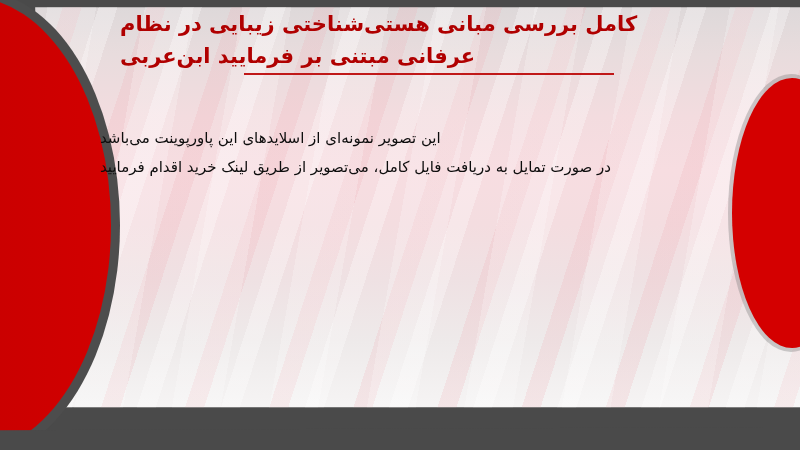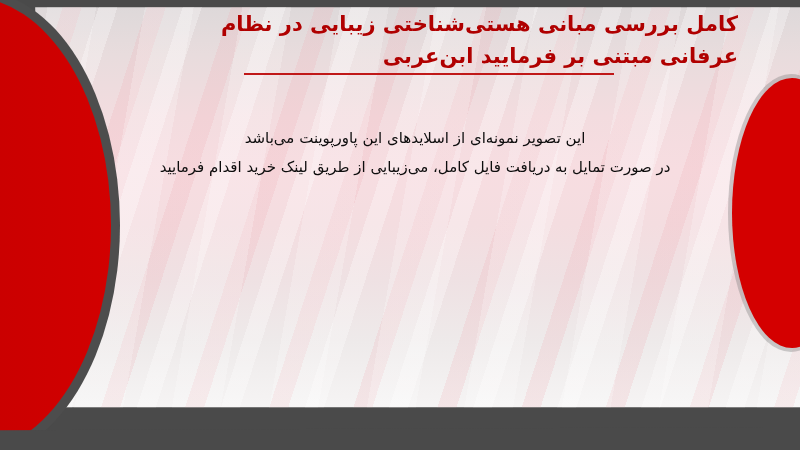--- a/index.html
+++ b/index.html
@@ -140,21 +140,21 @@
     position: absolute;
     inset: 0;
     z-index: 5;
   }
 
   .title-block {
     position: absolute;
     top: 8px;
     right: 62px;
     left: 120px;
-    text-align: right;
+    text-align: left;
   }
 
   .title-line {
     color: #b00000;
     font-size: 21px;
     font-weight: bold;
     line-height: 32px;
     direction: rtl;
     white-space: nowrap;
   }
@@ -164,21 +164,21 @@
     width: 370px;
     height: 0;
     border-top: 2px solid #c01818;
   }
 
   .body-block {
     position: absolute;
     top: 124px;
     right: 70px;
     left: 100px;
-    text-align: center;
+    text-align: left;
     direction: rtl;
   }
 
   .body-line {
     color: #0d0d0d;
     font-size: 15px;
     line-height: 29px;
     direction: rtl;
     white-space: nowrap;
   }
@@ -203,17 +203,17 @@
   <div class="content">
 
     <div class="title-block">
       <div class="title-line">کامل بررسی مبانی هستی‌شناختی زیبایی در نظام</div>
       <div class="title-line">عرفانی مبتنی بر فرمایید ابن‌عربی</div>
       <div class="title-rule"></div>
     </div>
 
     <div class="body-block">
       <div class="body-line">این تصویر نمونه‌ای از اسلایدهای این پاورپوینت می‌باشد</div>
-      <div class="body-line">در صورت تمایل به دریافت فایل کامل، می‌زیبایی از طریق لینک خرید اقدام فرمایید</div>
+      <div class="body-line">در صورت تمایل به دریافت فایل کامل، می‌تصویر از طریق لینک خرید اقدام فرمایید</div>
     </div>
 
   </div>
 </div>
 
 </body></html>

